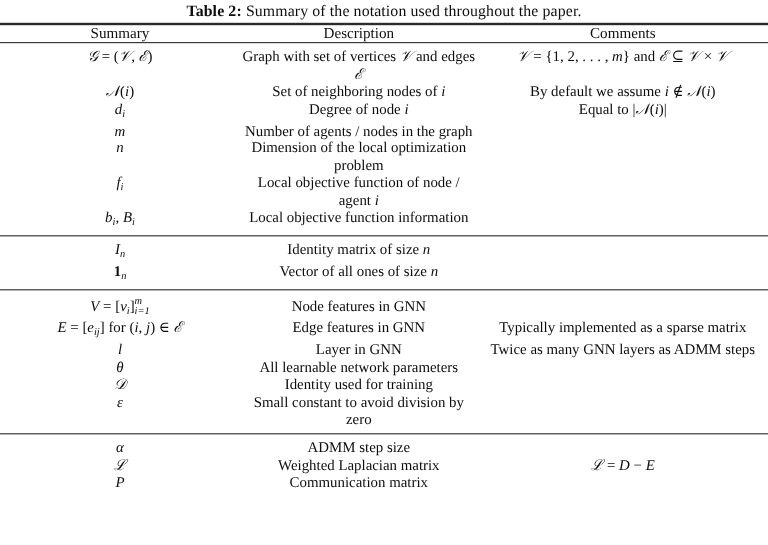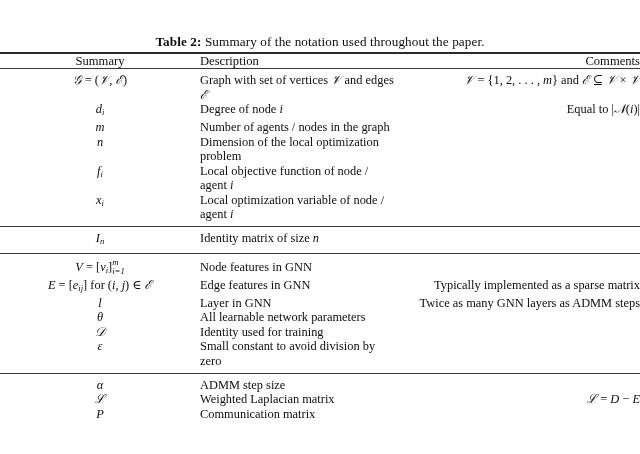--- a/index.html
+++ b/index.html
@@ -23,21 +23,20 @@
   }
 
   
   .caption {
     text-align: center;
     font-size: 13.2px;
     line-height: 15px;
     padding-top: 1px;
     white-space: nowrap;
     letter-spacing: 0.1px;
-    margin-top: 33px;
   }
   .caption .cap-label {
     font-weight: bold;
   }
 
   
   .rule-top {
     border: 0;
     border-top: 2.2px solid #2b2b2b;
     margin: 2.5px 0 0 0;
@@ -68,25 +67,25 @@
     line-height: 14.55px;
     height: 14.55px;
     font-weight: normal;
   }
 
   th.h-sym, td.sym {
     text-align: center;
     padding-right: 60px;
   }
   th.h-desc, td.desc {
-    text-align: left;
+    text-align: center;
     padding-left: 0px;
   }
   th.h-com, td.com {
-    text-align: right;
+    text-align: center;
     padding-left: 0px;
   }
 
   thead th {
     font-size: 12.6px;
     line-height: 17px;
     height: 17px;
   }
   tr.pad-top td { height: 4px; line-height: 4px; }
   tr.pad-bot td { height: 4px; line-height: 4px; }
@@ -157,20 +156,25 @@
       <tr class="pad-top">
           <td colspan="3"></td>
         </tr>
 
       <tr>
         <td class="sym"><span class="cal">𝒢</span><span class="up"> = (</span><span class="cal">𝒱</span><span class="up">, </span><span class="cal">ℰ</span><span class="up">)</span></td>
         <td class="desc">Graph with set of vertices <span class="cal">𝒱</span> and edges <span class="cal">ℰ</span></td>
         <td class="com"><span class="cal">𝒱</span> = {1, 2, . . . , <span class="m">m</span>} and <span class="cal">ℰ</span> ⊆ <span class="cal">𝒱</span> × <span class="cal">𝒱</span></td>
       </tr>
 
+      <tr>
+        <td class="sym"><span class="cal">𝒩</span><span class="up">(</span><span class="m">i</span><span class="up">)</span></td>
+        <td class="desc">Set of neighboring nodes of <span class="m">i</span></td>
+        <td class="com">By default we assume <span class="m">i</span> ∉ <span class="cal">𝒩</span>(<span class="m">i</span>)</td>
+      </tr>
 
       <tr>
         <td class="sym"><span class="m">d</span><sub>i</sub></td>
         <td class="desc">Degree of node <span class="m">i</span></td>
         <td class="com">Equal to |<span class="cal">𝒩</span>(<span class="m">i</span>)|</td>
       </tr>
 
 
       <tr>
         <td class="sym"><span class="m">m</span></td>
@@ -183,26 +187,26 @@
         <td class="desc">Dimension of the local optimization problem</td>
         <td class="com"></td>
       </tr>
 
       <tr>
         <td class="sym"><span class="m">f</span><sub>i</sub></td>
         <td class="desc">Local objective function of node / agent <span class="m">i</span></td>
         <td class="com"></td>
       </tr>
 
-
-      <tr>
-        <td class="sym"><span class="m">x</span><sub>i</sub></td>
-        <td class="desc">Local optimization variable of node / agent <span class="m">i</span></td>
-        <td class="com"></td>
-      </tr>
+      <tr>
+        <td class="sym"><span class="m">b</span><sub>i</sub><span class="up">, </span><span class="m">B</span><sub>i</sub></td>
+        <td class="desc">Local objective function information</td>
+        <td class="com"></td>
+      </tr>
+
 
       <tr class="pad-bot">
           <td colspan="3"></td>
         </tr>
     </tbody>
   </table>
 
   <hr class="inner">
 
   <table class="notation">
@@ -215,20 +219,25 @@
       <tr class="pad-top">
           <td colspan="3"></td>
         </tr>
 
       <tr>
         <td class="sym"><span class="m">I</span><sub>n</sub></td>
         <td class="desc">Identity matrix of size <span class="m">n</span></td>
         <td class="com"></td>
       </tr>
 
+      <tr>
+        <td class="sym"><span class="bf">1</span><sub>n</sub></td>
+        <td class="desc">Vector of all ones of size <span class="m">n</span></td>
+        <td class="com"></td>
+      </tr>
 
       <tr class="pad-bot">
           <td colspan="3"></td>
         </tr>
     </tbody>
   </table>
 
   <hr class="inner">
 
   <table class="notation">

